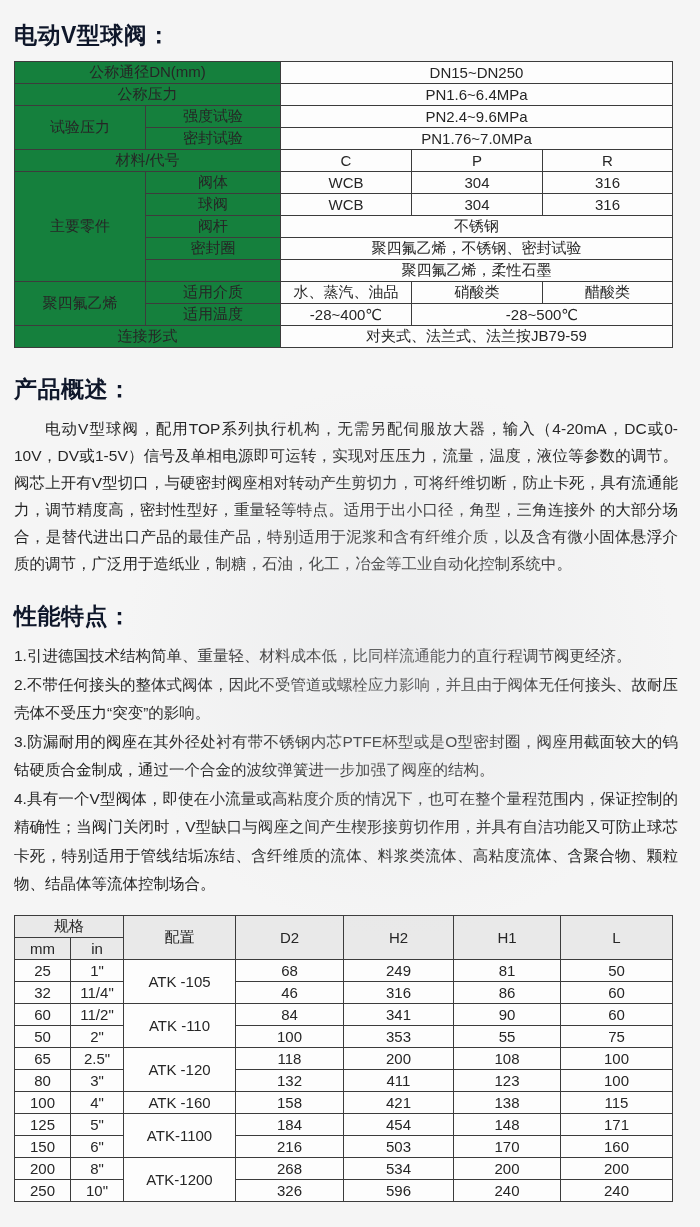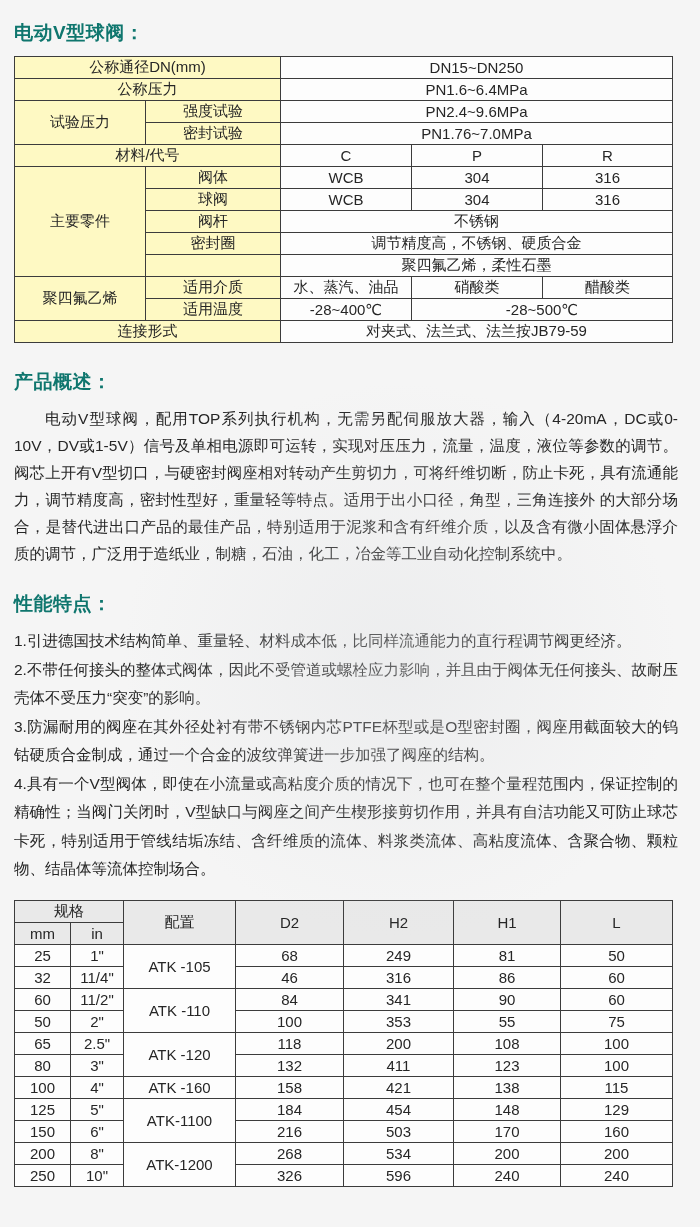--- a/index.html
+++ b/index.html
@@ -8,22 +8,22 @@
     background: #f5f5f5;
     font-family: "Liberation Sans", "DejaVu Sans", sans-serif;
     color: #262626;
     width: 700px;
     height: 1227px;
     overflow: hidden;
   }
   .page { padding: 20px 28px 0 14px; }
 
   .sec-title {
-    color: #0f766e;
-    font-size: 19px;
+    color: #0f172a;
+    font-size: 23px;
     font-weight: bold;
     letter-spacing: 0.5px;
     margin-bottom: 10px;
   }
   #title-main { margin-top: 0; }
 
   table {
     border-collapse: collapse;
     table-layout: fixed;
     width: 658px;
@@ -32,21 +32,21 @@
   td {
     border: 1px solid #3c3c3c;
     text-align: center;
     vertical-align: middle;
     font-size: 15px;
     height: 22px;
     padding: 0 2px;
     overflow: hidden;
     white-space: nowrap;
   }
-  td.hd { background: #fef9c3; }
+  td.hd { background: #15803d; }
   .dim-table td.hd { background: #e9e9e9; }
 
   .para {
     font-size: 15.5px;
     line-height: 27px;
     text-align: justify;
     width: 664px;
   }
   .indent { text-indent: 2em; }
 
@@ -125,21 +125,21 @@
         <td>WCB</td>
         <td>304</td>
         <td>316</td>
       </tr>
       <tr>
         <td class="hd">阀杆</td>
         <td colspan="3">不锈钢</td>
       </tr>
       <tr>
         <td class="hd">密封圈</td>
-        <td colspan="3">调节精度高，不锈钢、硬质合金</td>
+        <td colspan="3">聚四氟乙烯，不锈钢、密封试验</td>
       </tr>
       <tr>
         <td class="hd"></td>
         <td colspan="3">聚四氟乙烯，柔性石墨</td>
       </tr>
       <tr>
         <td class="hd" rowspan="2">聚四氟乙烯</td>
         <td class="hd">适用介质</td>
         <td>水、蒸汽、油品</td>
         <td>硝酸类</td>
@@ -256,21 +256,21 @@
         <td>138</td>
         <td>115</td>
       </tr>
       <tr>
         <td>125</td>
         <td>5"</td>
         <td rowspan="2">ATK-1100</td>
         <td>184</td>
         <td>454</td>
         <td>148</td>
-        <td>129</td>
+        <td>171</td>
       </tr>
       <tr>
         <td>150</td>
         <td>6"</td>
         <td>216</td>
         <td>503</td>
         <td>170</td>
         <td>160</td>
       </tr>
       <tr>

